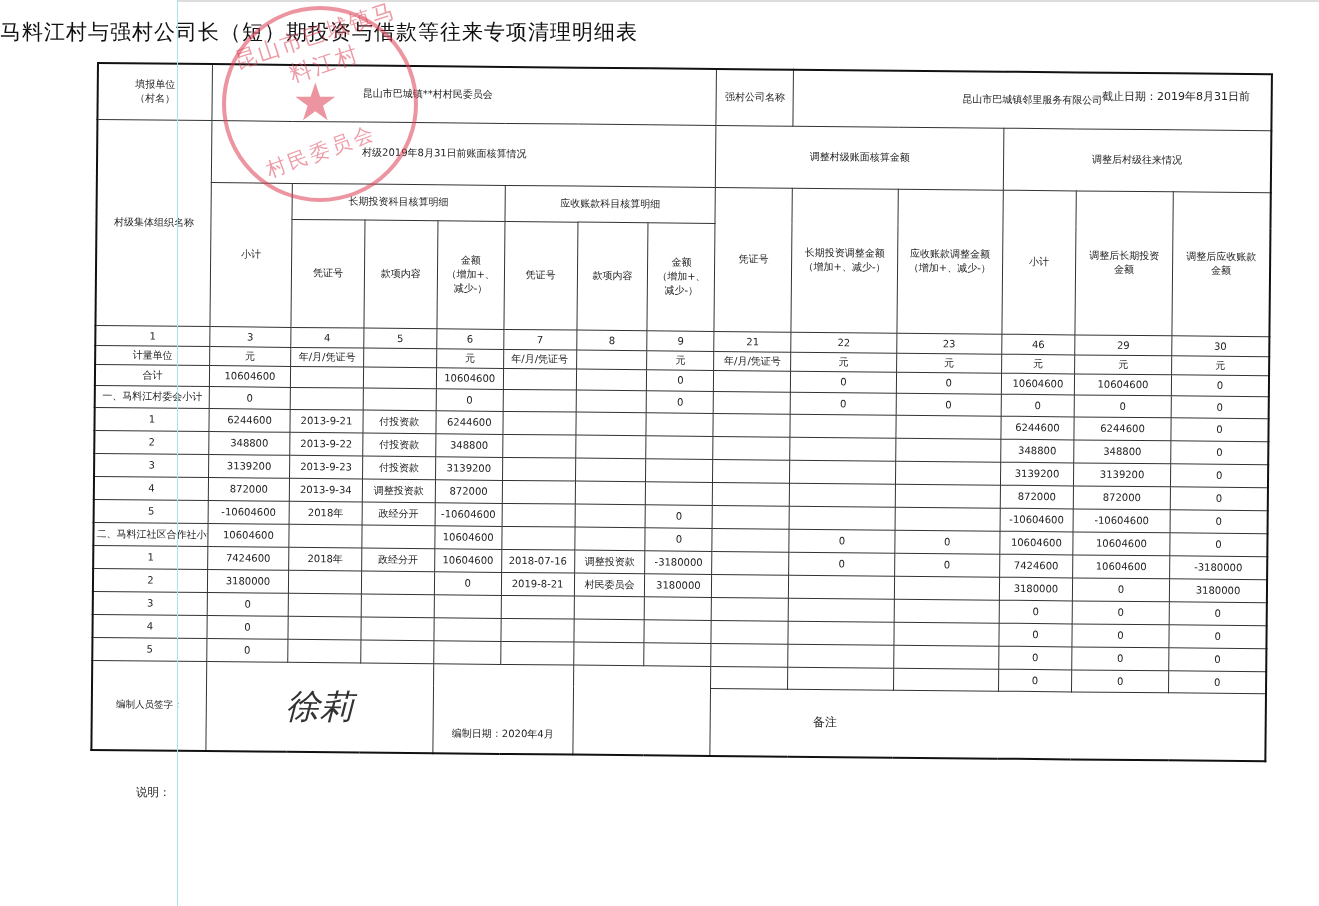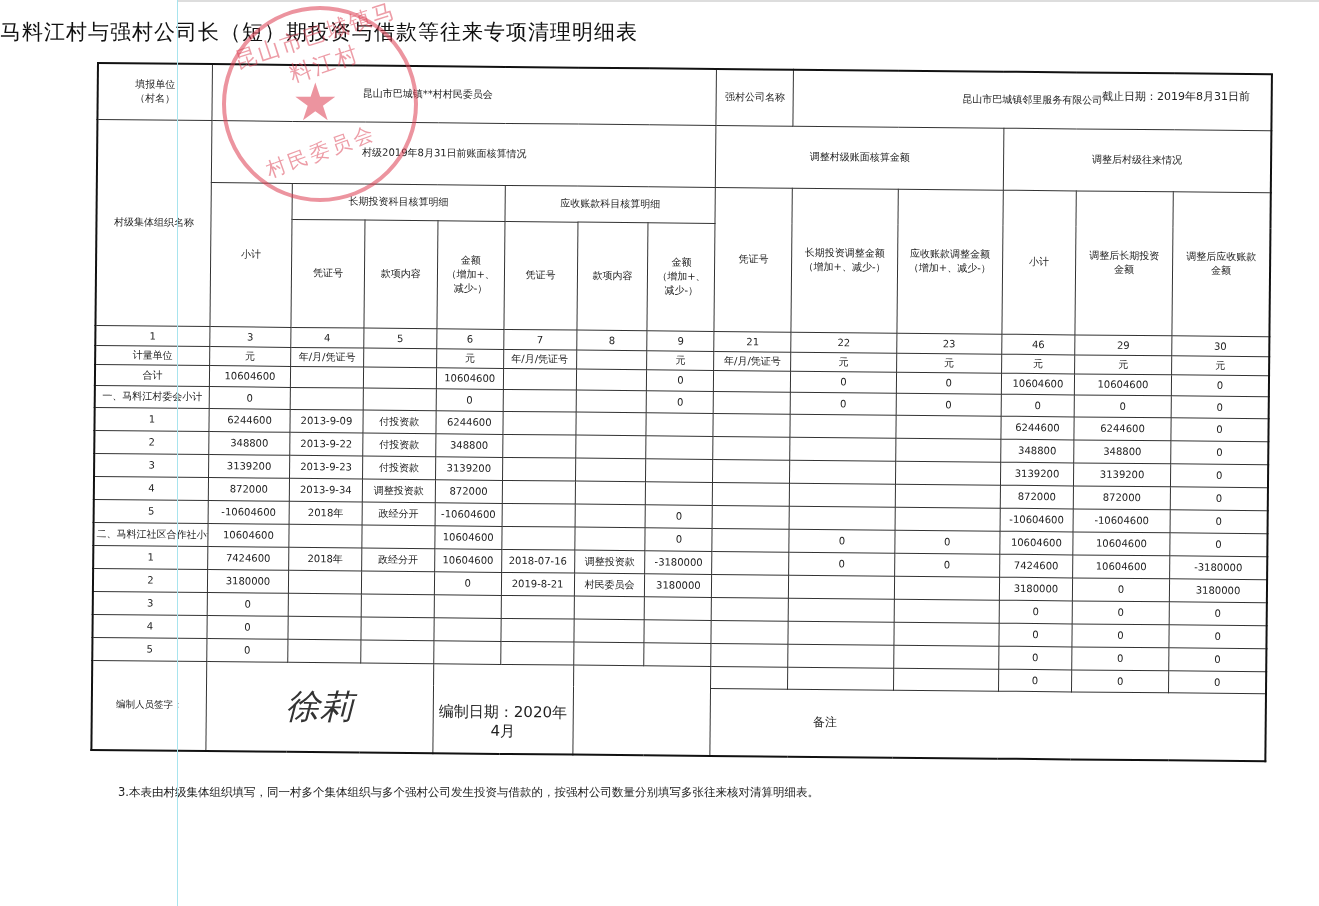--- a/index.html
+++ b/index.html
@@ -211,21 +211,21 @@
     <td class="num"></td>
     <td class="num">0</td>
     <td class="num">0</td>
     <td class="num">0</td>
     <td class="num">0</td>
     <td class="num">0</td>
   </tr>
   <tr style="height:23px">
     <td>1</td>
     <td class="num">6244600</td>
-    <td class="num">2013-9-09</td>
+    <td class="num">2013-9-21</td>
     <td class="num">付投资款</td>
     <td class="num">6244600</td>
     <td class="num"></td>
     <td class="num"></td>
     <td class="num"></td>
     <td class="num"></td>
     <td class="num"></td>
     <td class="num"></td>
     <td class="num">6244600</td>
     <td class="num">6244600</td>
@@ -391,34 +391,34 @@
     <td class="num">0</td>
     <td class="num">0</td>
   </tr>
 
   <tr style="height:22px">
     <td rowspan="2" style="font-size:9.5px">编制人员签字：</td>
     <td rowspan="2" colspan="3">
       <span class="signature">徐莉</span>
     </td>
     <td rowspan="2" colspan="2" style="vertical-align:bottom;padding-bottom:12px">
-      <span style="font-size:15px">编制日期：2020年4月</span>
+      <span style="font-size:10px">编制日期：2020年4月</span>
     </td>
     <td rowspan="2" colspan="2"></td>
     <td class="num"></td>
     <td class="num"></td>
     <td class="num"></td>
     <td class="num">0</td>
     <td class="num">0</td>
     <td class="num">0</td>
   </tr>
   <tr style="height:68px">
     <td colspan="6" style="text-align:left;padding-left:102px">
       <span style="font-size:12px">备注</span>
     </td>
   </tr>
 </tbody>
     </table>
 </div>
 
 <div class="notes">
-  <div>3.本表由村级集体组织填写，同一村多个集体组织与多个强村公司发生投资与借款的，按强村公司数量分别填写多张往来核对清算明细表。</div>
+  <div class="heading">说明：</div>
 </div>
 
 </body></html>

